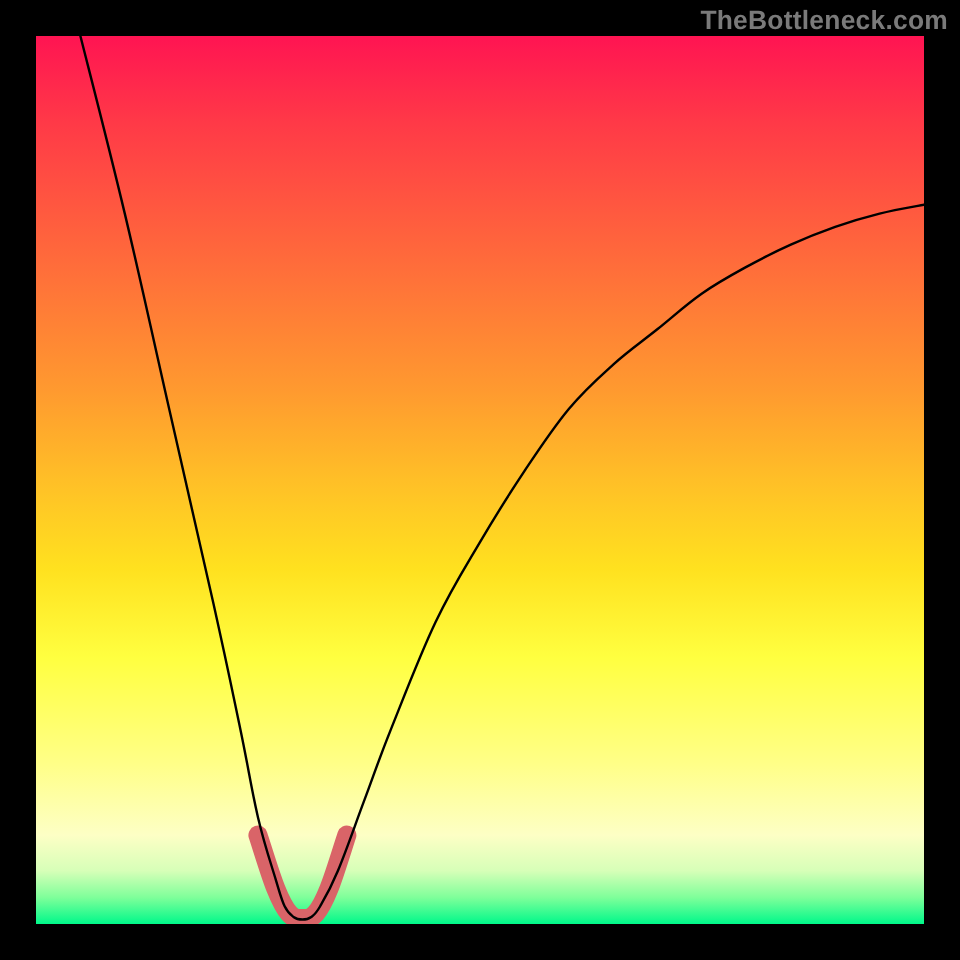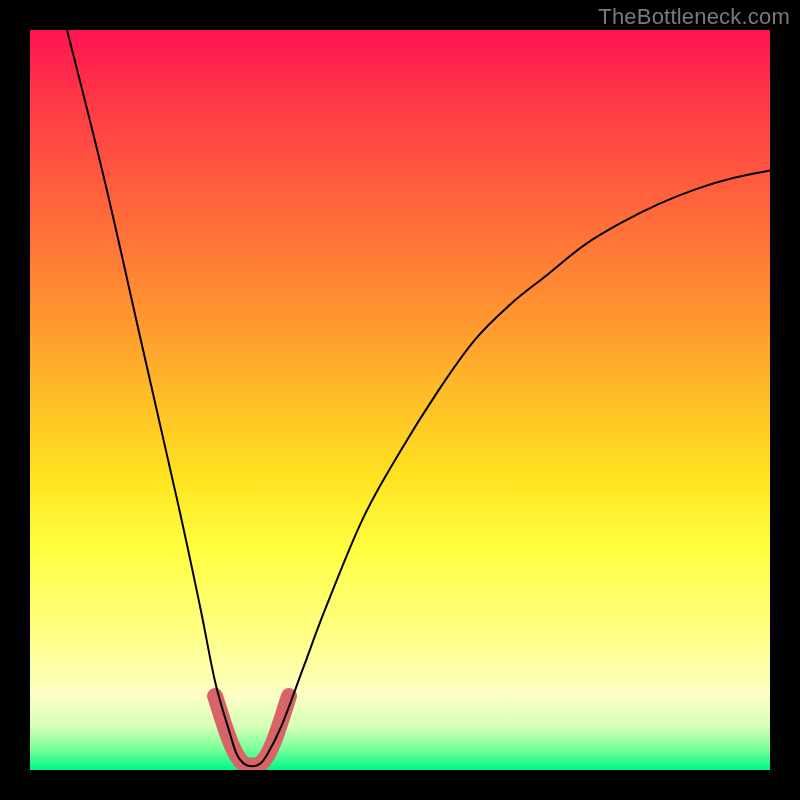--- a/index.html
+++ b/index.html
@@ -58,21 +58,21 @@
     fill: none;
     stroke-linecap: round;
     stroke-linejoin: round;
   }
   .watermark {
     position: absolute;
     top: 4px;
     right: 10px;
     color: #7a7a7a;
     font-size: 22px;
-    font-weight: 400;
+    font-weight: 700;
     letter-spacing: 0.2px;
     user-select: none;
   }
 </style>
 </head>
 <body>
 
 <div class="stage">
 
   <div class="plot-area">

